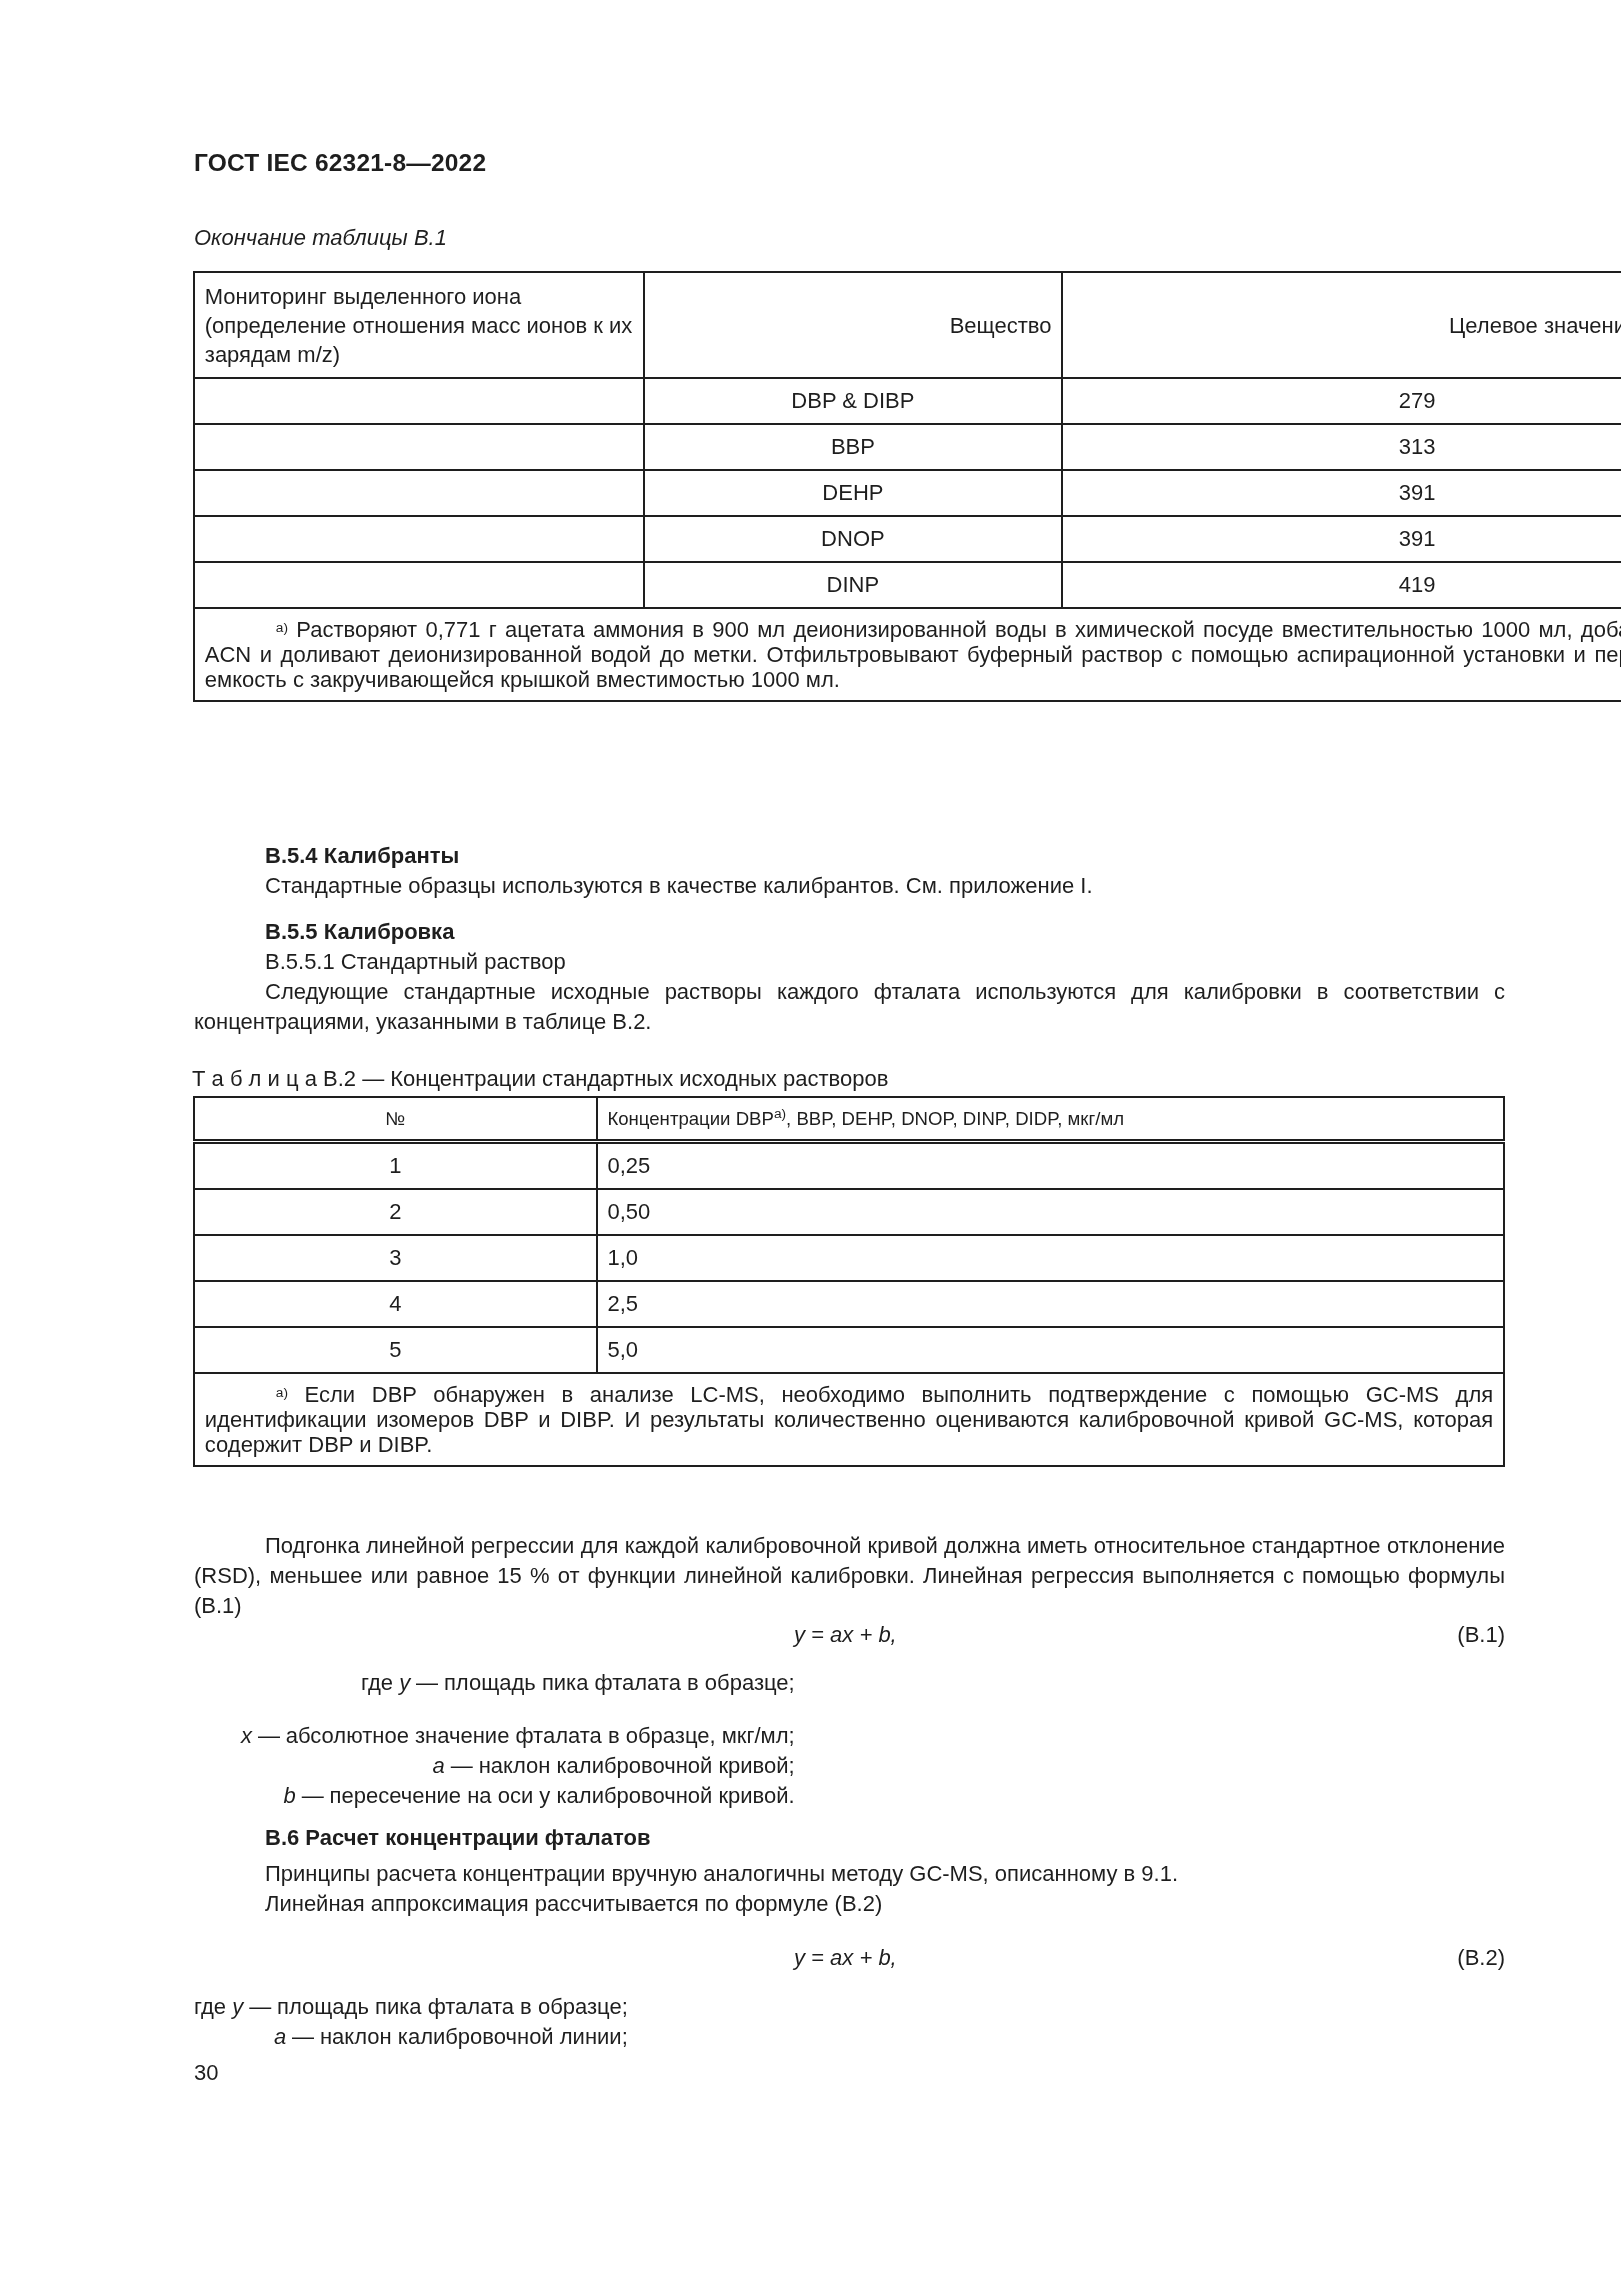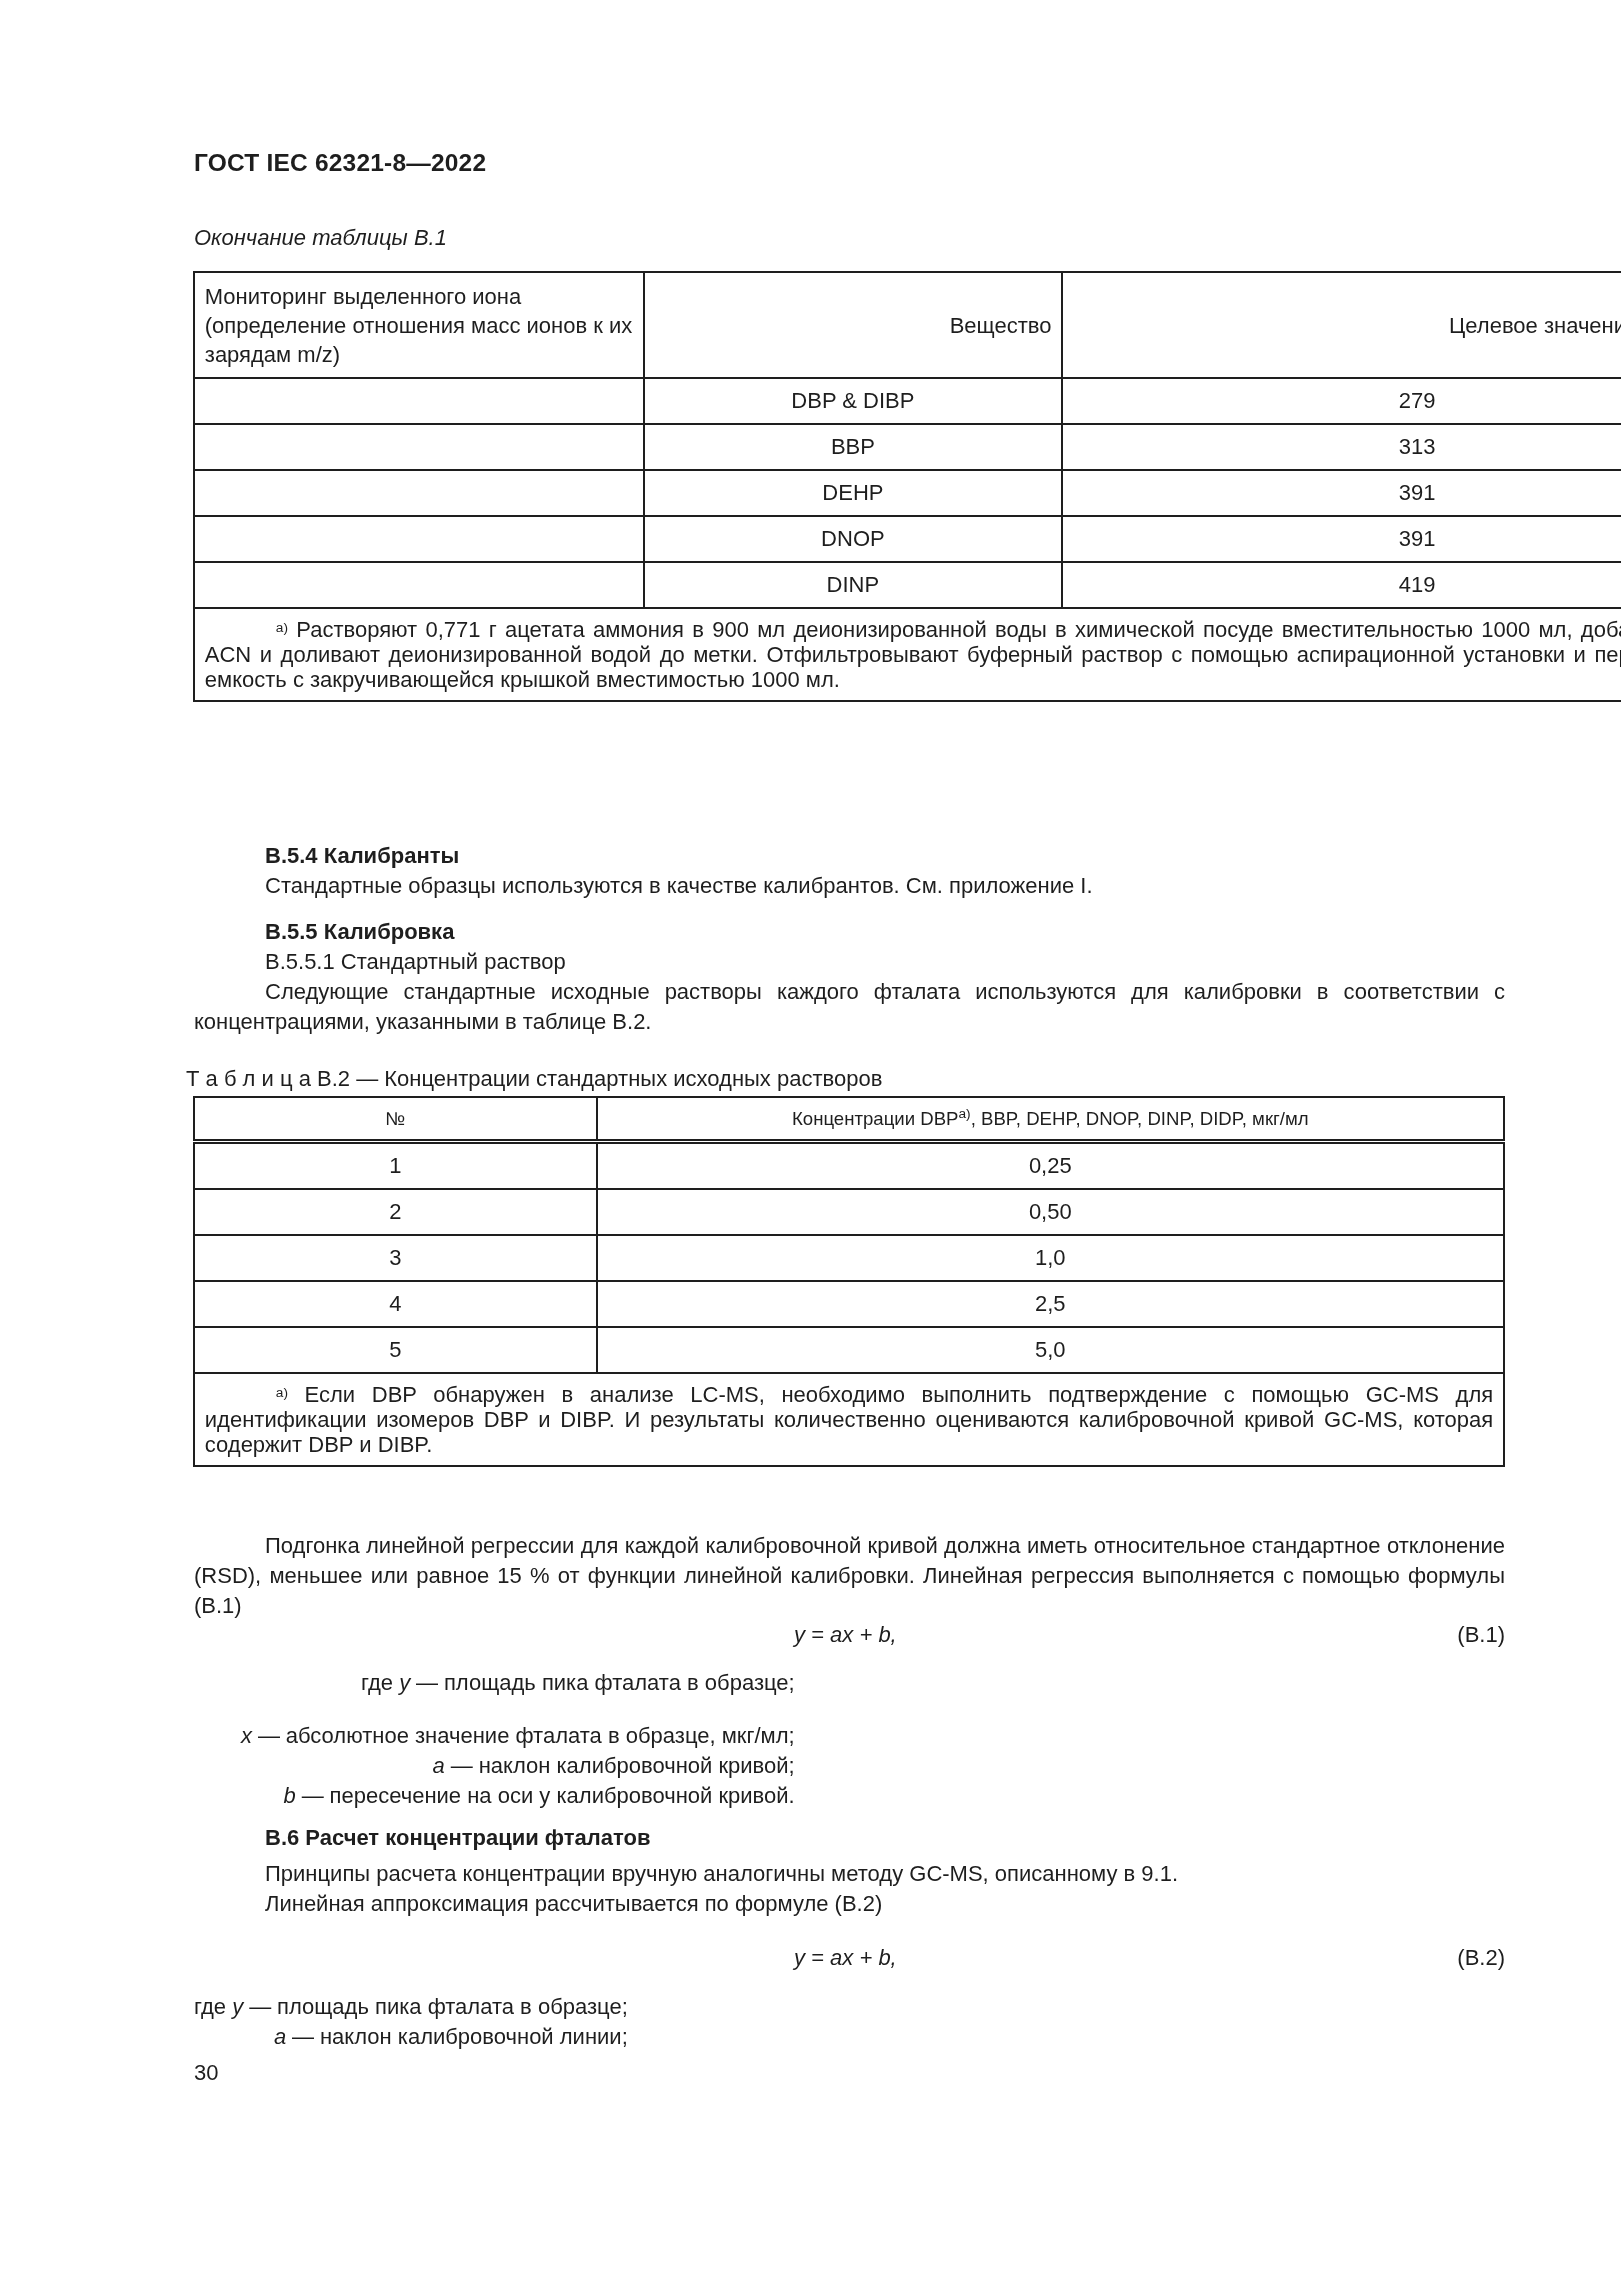--- a/index.html
+++ b/index.html
@@ -14,21 +14,21 @@
   .t1 td.c2 { width:397px; text-align:center; }
   .t1 td.c3 { text-align:center; }
   .t1 tr.head td { height:104px; line-height:29px;text-align:right; }
   .t1 tr.head td.c1 { text-align:left; }
   .t1 tr.row td { height:44px; }
   .note { text-align:justify; line-height:25px; padding:7.8px 9.8px 7.8px 9.8px !important;margin-left:40px; }
   .note .ind { display:inline-block; width:71px; }
   sup { font-size:13.7px; vertical-align:top; position:relative; top:-2px; }
   .t2 { left:193px; top:1096px; width:1312px; }
   .t2 td.c1 { width:381px; text-align:center; }
-  .t2 td.c2 { text-align:center; }
+  .t2 td.c2 { }
   .t2 tr.head td { height:41px; font-size:18.6px; border-bottom:5.9px double #1e1e1e; }
   .t2 tr.row td { height:44px; }
   .para { left:194px; width:1311px; line-height:30px; text-align:justify; }
   .ind { text-indent:71px; }
   .h { font-weight:bold; }
   .formula { font-style:italic; }
   .where { left:194px; line-height:30px;text-align:right; }
   .var { font-style:italic; }
   .dash { margin:0 5.9px; }
 </style>
@@ -80,21 +80,21 @@
   <div class="ind h">В.5.4 Калибранты</div>
   <div class="ind">Стандартные образцы используются в качестве калибрантов. См. приложение I.</div>
 </div>
 
 <div class="abs para" style="top:917px;">
   <div class="ind h">В.5.5 Калибровка</div>
   <div class="ind">В.5.5.1 Стандартный раствор</div>
   <div class="ind">Следующие стандартные исходные растворы каждого фталата используются для калибровки в соответствии с концентрациями, указанными в таблице В.2.</div>
 </div>
 
-<div class="abs" style="left:186px; top:1066px;">
+<div class="abs" style="left:192px; top:1066px;">
   <span>Т а б л и ц а</span>
   <span>В.2 — Концентрации стандартных исходных растворов</span>
 </div>
 
 <table class="t2">
   <tbody>
       <tr class="head">
     <td class="c1">№</td>
     <td class="c2"><span>Концентрации DBP</span><sup>а)</sup><span>, BBP, DEHP, DNOP, DINP, DIDP, мкг/мл</span></td>
   </tr>

